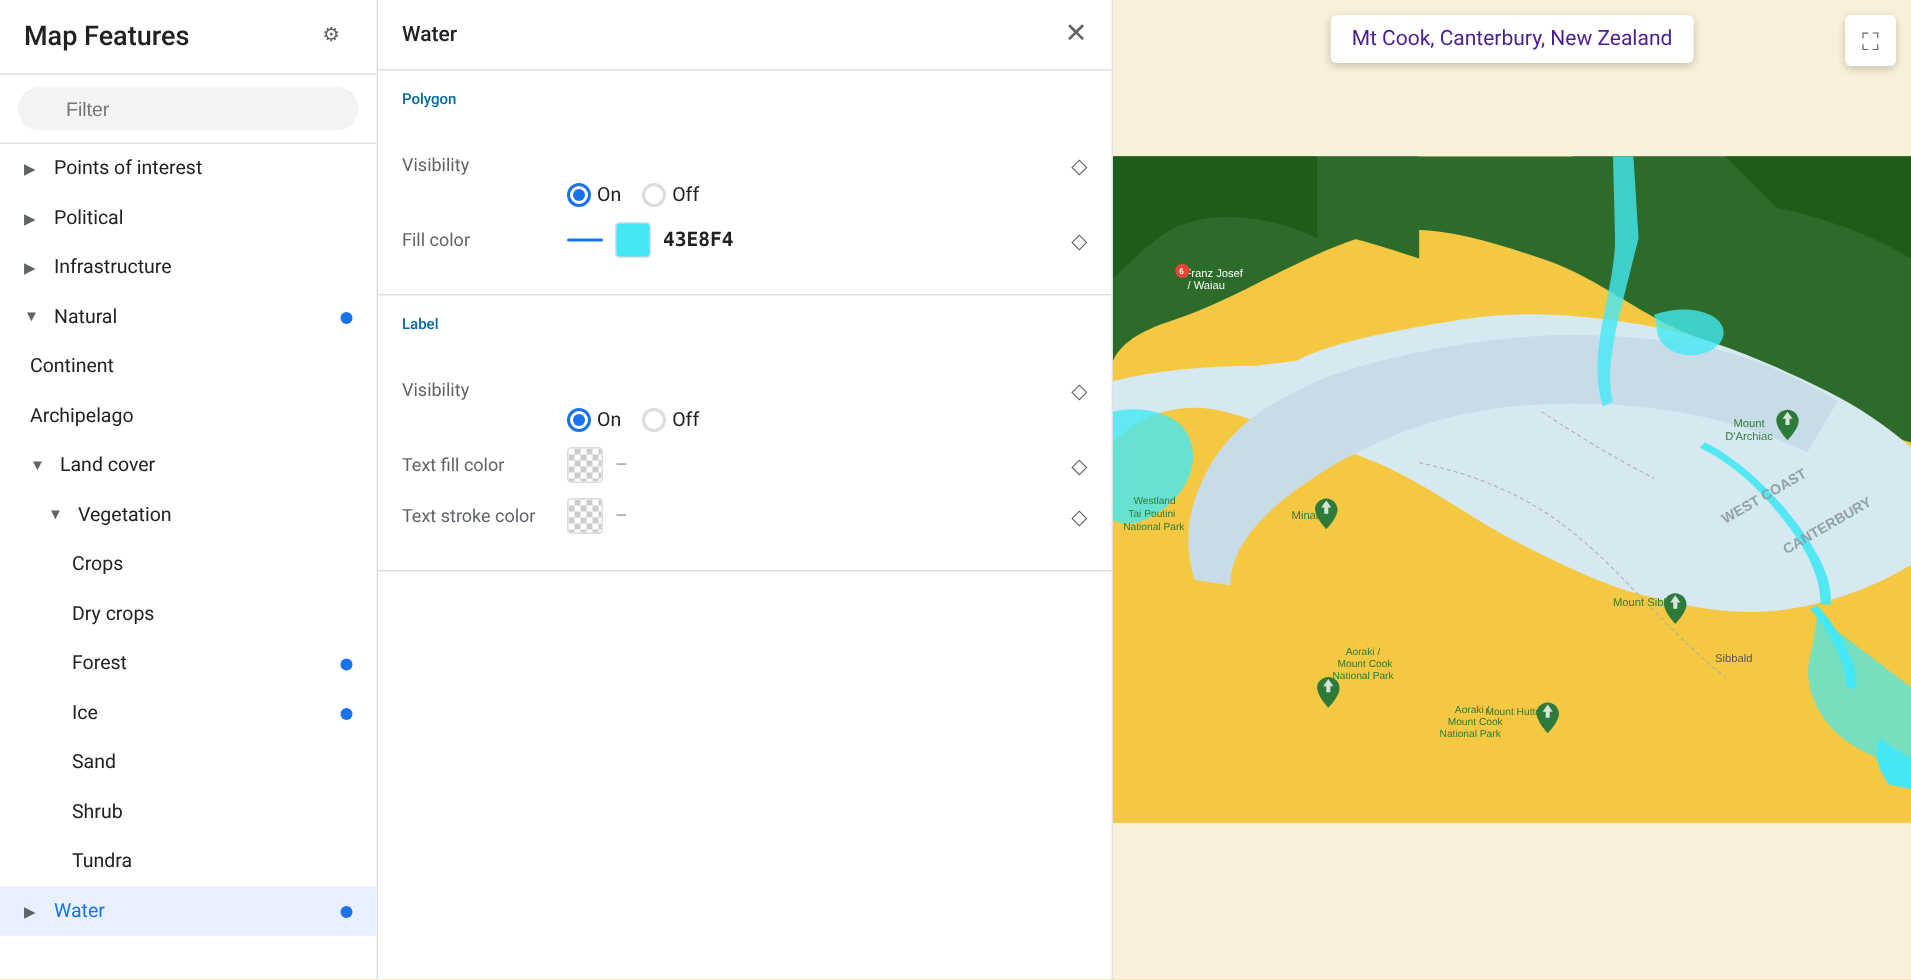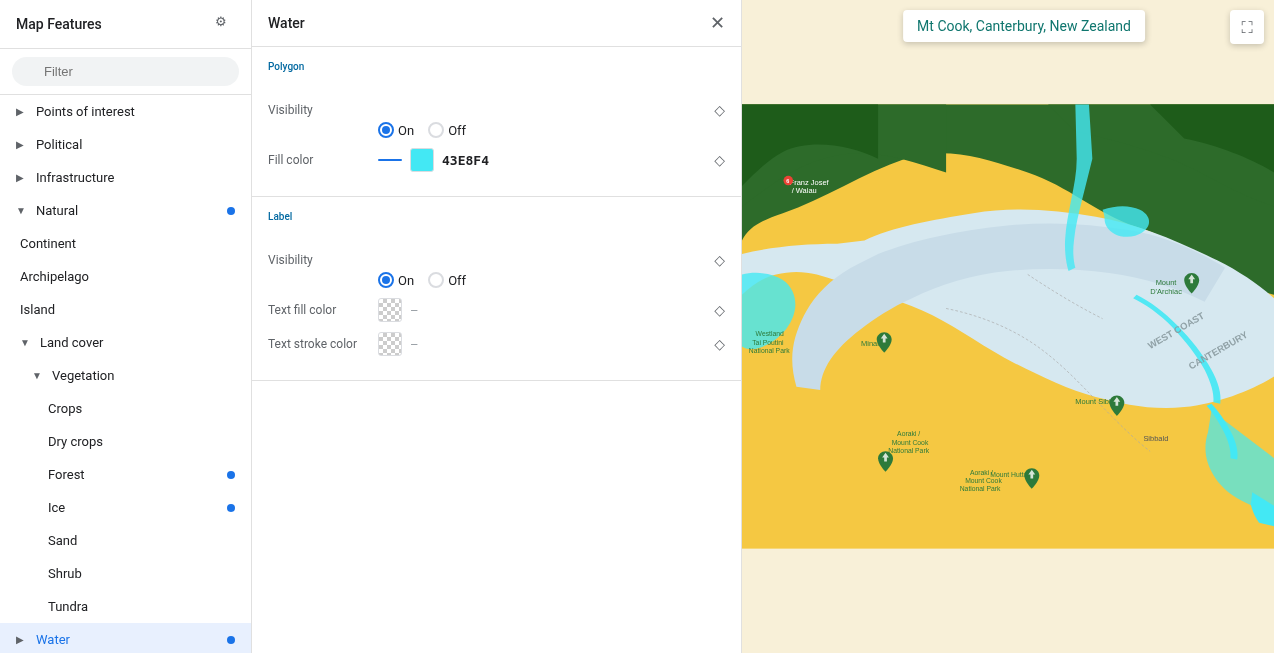--- a/index.html
+++ b/index.html
@@ -17,21 +17,21 @@
       z-index: 10;
     }
     .sidebar-header {
       display: flex;
       align-items: center;
       justify-content: space-between;
       padding: 14px 16px;
       border-bottom: 1px solid #e0e0e0;
     }
     .sidebar-title {
-      font-size: 14px;
+      font-size: 18px;
       font-weight: 500;
       color: #202124;
     }
     .gear-icon {
       width: 20px; height: 20px; cursor: pointer; color: #5f6368;
     }
     .filter-bar {
       padding: 8px 12px;
       border-bottom: 1px solid #e0e0e0;
     }
@@ -228,24 +228,23 @@
     }
     .search-bar {
       position: absolute;
       top: 10px;
       left: 50%;
       transform: translateX(-50%);
       background: white;
       border-radius: 4px;
       padding: 8px 14px;
       font-size: 14px;
-      color: #0f766e;
+      color: #4c1d95;
       box-shadow: 0 2px 6px rgba(0,0,0,0.2);
       white-space: nowrap;
-      margin-left: 16px;
     }
     .fullscreen-btn {
       position: absolute;
       top: 10px;
       right: 10px;
       background: white;
       border-radius: 4px;
       width: 34px; height: 34px;
       display: flex; align-items: center; justify-content: center;
       box-shadow: 0 2px 6px rgba(0,0,0,0.2);
@@ -284,23 +283,20 @@
   <div class="nav-item">
     <span class="arrow">▼</span>
     <span class="label">Natural</span>
     <span class="dot"></span>
   </div>
   <div class="nav-item nav-sub">
     <span class="label">Continent</span>
   </div>
   <div class="nav-item nav-sub">
     <span class="label">Archipelago</span>
-  </div>
-  <div class="nav-item nav-sub">
-    <span class="label">Island</span>
   </div>
   <div class="nav-item nav-sub">
     <span class="arrow">▼</span>
     <span class="label">Land cover</span>
   </div>
   <div class="nav-item nav-sub2">
     <span class="arrow">▼</span>
     <span class="label">Vegetation</span>
   </div>
   <div class="nav-item nav-sub3">

